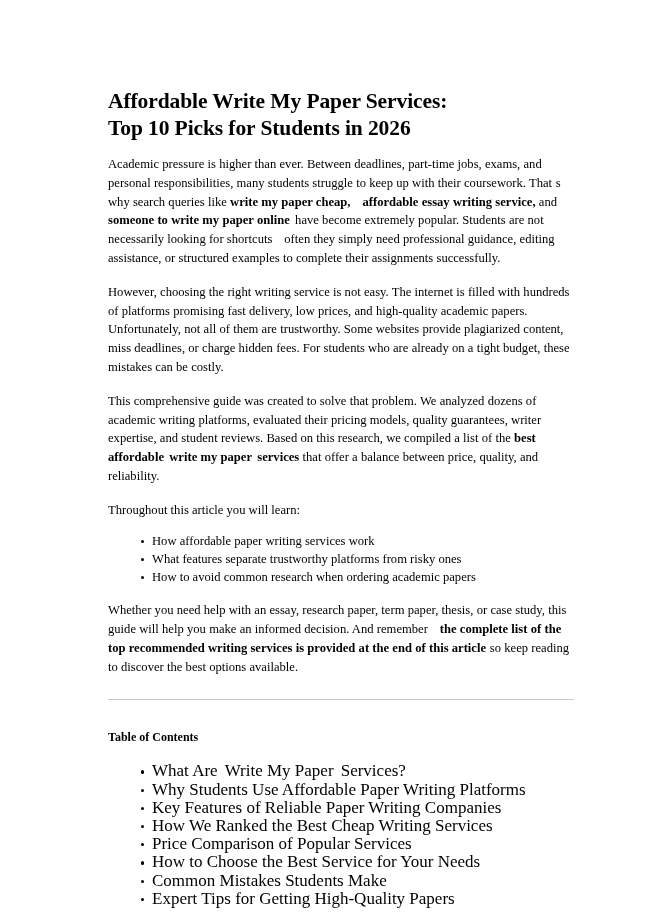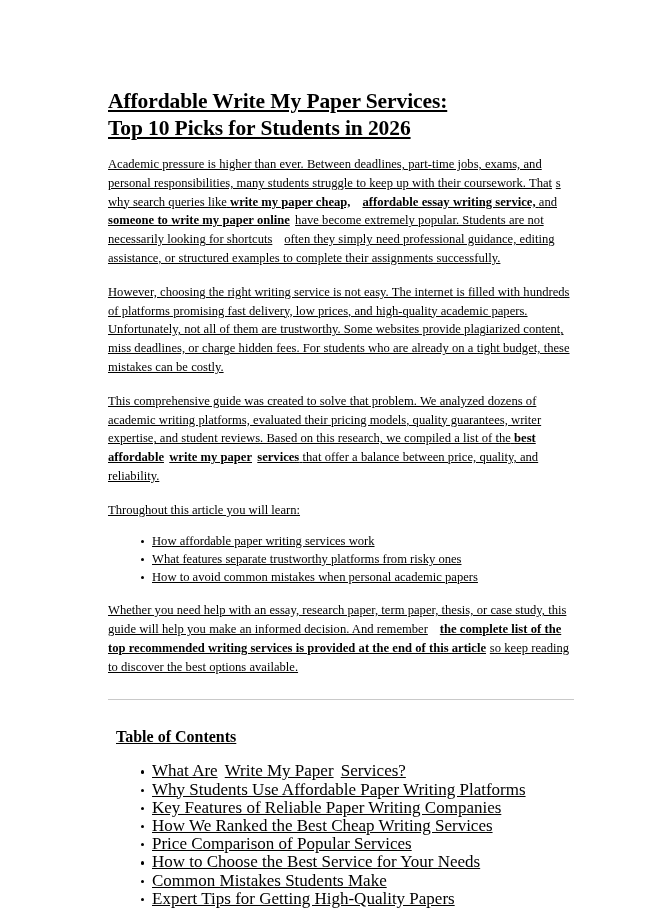--- a/index.html
+++ b/index.html
@@ -16,21 +16,20 @@
     -webkit-font-smoothing: antialiased;
   }
 
   .page {
     position: relative;
     width: 650px;
     height: 920px;
     background: #ffffff;
     box-sizing: border-box;
     padding: 88px 77px 0 108px;
-    text-decoration: underline;
   }
 
   .doc-title {
     font-size: 21.5px;
     font-weight: bold;
     line-height: 26.5px;
     letter-spacing: -0.1px;
     margin: 0 0 14px 0;
     max-width: 420px;
   }
@@ -81,24 +80,24 @@
   }
 
   hr.rule {
     border: 0;
     border-top: 1.5px solid #c9c9c9;
     margin: 23px 0 0 0;
     width: 466px;
   }
 
   h2.section-title {
-    font-size: 16px;
+    font-size: 12px;
     font-weight: bold;
     line-height: 22px;
-    margin: 26px 0 14px 8px;
+    margin: 26px 0 14px 0;
   }
 
   ul.toc {
     list-style: none;
     margin: 0;
     padding: 0 0 0 33px;
   }
   ul.toc li {
     font-size: 17px;
     line-height: 18.2px;
@@ -130,21 +129,21 @@
 
   <p class="para">However, choosing the right writing service is not easy. The internet is filled with hundreds of platforms promising fast delivery, low prices, and high-quality academic papers. Unfortunately, not all of them are trustworthy. Some websites provide plagiarized content, miss deadlines, or charge hidden fees. For students who are already on a tight budget, these mistakes can be costly.</p>
 
   <p class="para"><span>This comprehensive guide was created to solve that problem. We analyzed dozens of academic writing platforms, evaluated their pricing models, quality guarantees, writer expertise, and student reviews. Based on this research, we compiled a list of the</span> <b>best affordable</b><span class="gap"></span><b>write my paper</b><span class="gap"></span><b>services</b> <span>that offer a balance between price, quality, and reliability.</span></p>
 
   <p class="lead-in">Throughout this article you will learn:</p>
 
   <ul class="bullets">
     <li>How affordable paper writing services work</li>
     <li>What features separate trustworthy platforms from risky ones</li>
-    <li>How to avoid common mistakes when personal academic papers</li>
+    <li>How to avoid common research when ordering academic papers</li>
   </ul>
 
   <p class="para"><span>Whether you need help with an essay, research paper, term paper, thesis, or case study, this guide will help you make an informed decision. And remember</span><span class="gap-lg"></span><b>the complete list of the top recommended writing services is provided at the end of this article</b><span class="gap-sm"></span><span>so keep reading to discover the best options available.</span></p>
 
   <hr class="rule">
 
   <h2 class="section-title">Table of Contents</h2>
 
   <ul class="toc">
     <li><span>What Are</span><span class="gap"></span><span>Write My Paper</span><span class="gap"></span><span>Services?</span></li>

